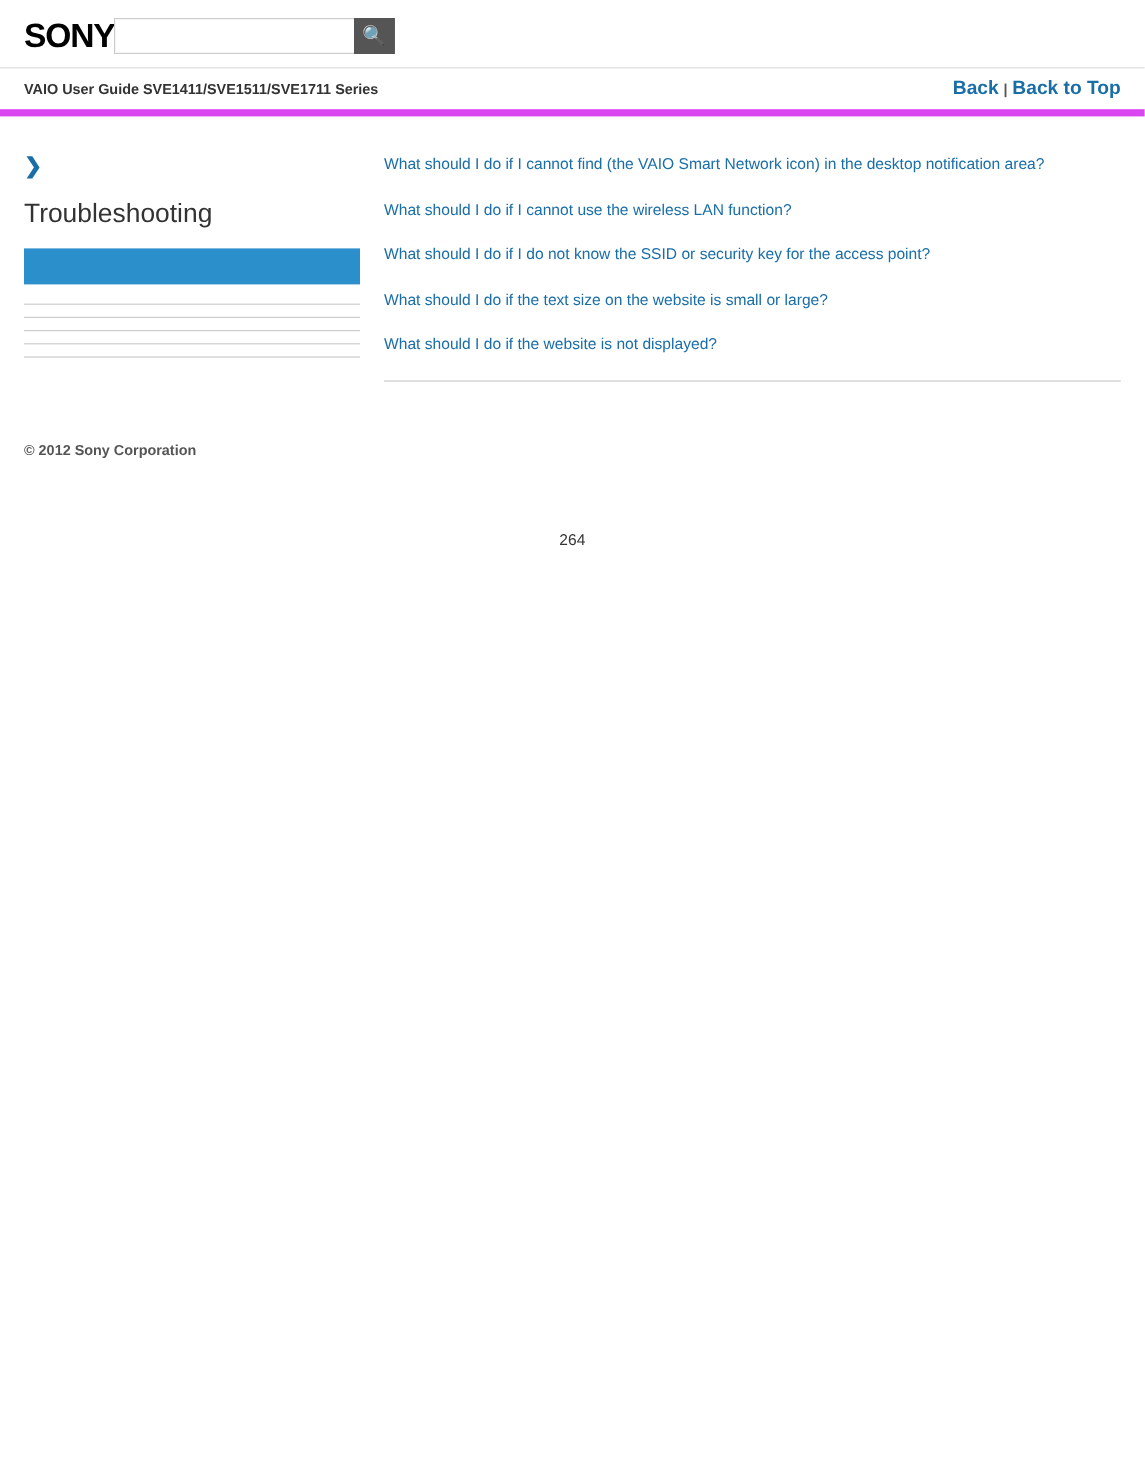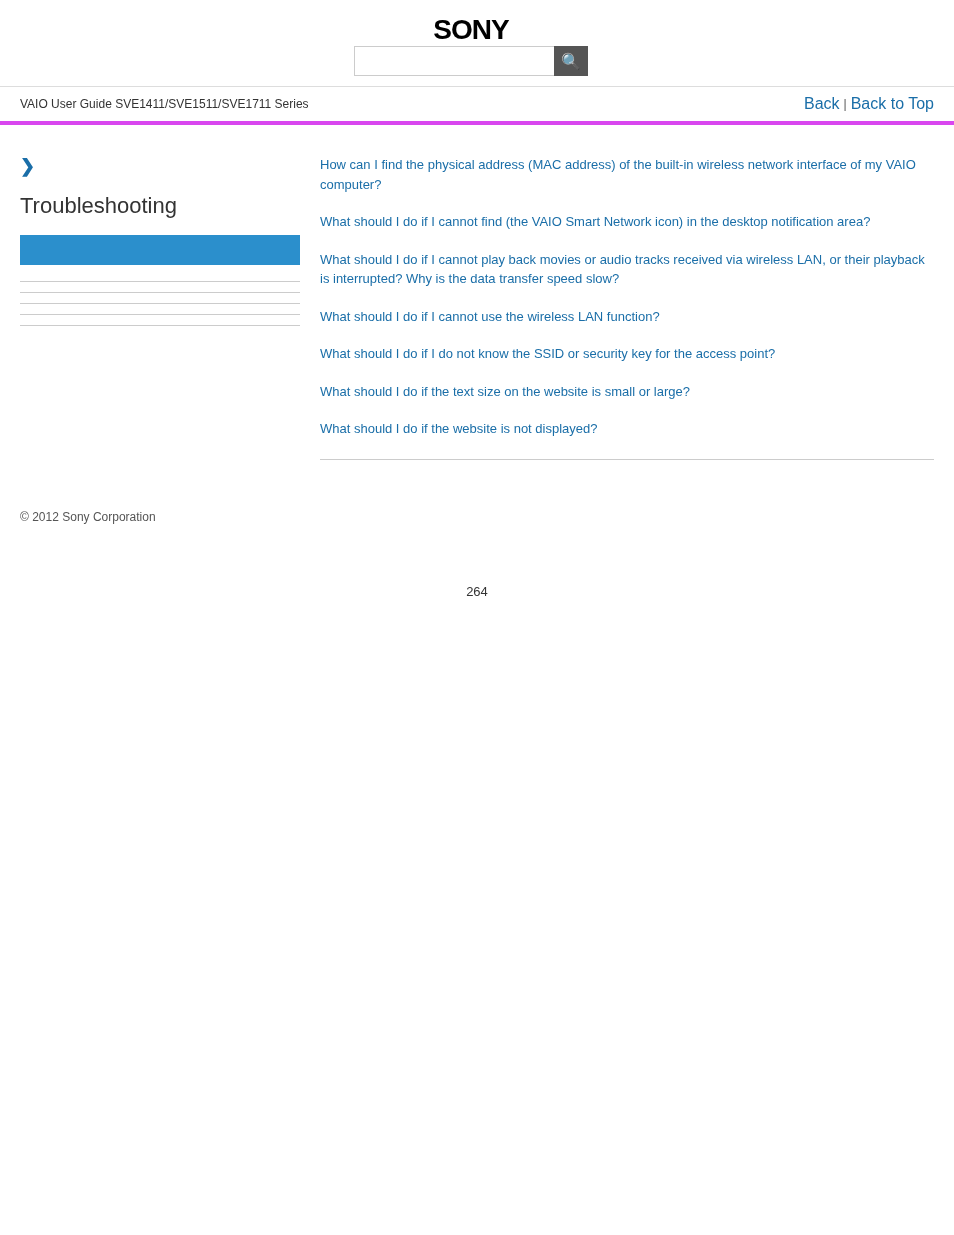--- a/index.html
+++ b/index.html
@@ -14,24 +14,23 @@
       color: #333;
       background: #fff;
       width: 954px;
       min-height: 1235px;
     }
 
     
     .header {
       display: flex;
       align-items: center;
-      justify-content: space-between;
+      justify-content: flex-start;
       padding: 14px 32px 10px 20px;
       border-bottom: 1px solid #ddd;
-      flex-direction: column;
     }
 
     .sony-logo {
       font-size: 28px;
       font-weight: 900;
       color: #000;
       letter-spacing: -1px;
       font-family: 'Arial Black', Arial, sans-serif;
     }
 
@@ -65,21 +64,22 @@
     }
 
     
     .breadcrumb-bar {
       display: flex;
       align-items: center;
       justify-content: space-between;
       padding: 8px 20px;
       font-size: 12px;
       color: #333;
-      border-bottom: 4px solid #d946ef;
+      border-bottom: 6px solid #d946ef;
+      font-weight: bold;
     }
 
     .breadcrumb-bar .guide-title {
       color: #333;
     }
 
     .breadcrumb-nav {
       display: flex;
       align-items: center;
       gap: 4px;
@@ -168,20 +168,21 @@
       border: none;
       border-top: 1px solid #ccc;
       margin: 20px 0 0 0;
     }
 
     
     .footer {
       padding: 20px 20px 40px 20px;
       font-size: 12px;
       color: #555;
+      font-weight: bold;
     }
 
     
     .page-number {
       text-align: center;
       font-size: 13px;
       color: #333;
       padding: 20px 0;
     }
   </style>
@@ -216,27 +217,21 @@
     <hr class="sidebar-divider">
     <hr class="sidebar-divider">
     <hr class="sidebar-divider">
     <hr class="sidebar-divider">
     <hr class="sidebar-divider">
   </div>
 
   <div class="content-area">
     <ul class="content-links">
       <li>
-        <a href="#">How can I find the physical address (MAC address) of the built-in wireless network interface of my VAIO computer?</a>
-      </li>
-      <li>
         <a href="#">What should I do if I cannot find (the VAIO Smart Network icon) in the desktop notification area?</a>
-      </li>
-      <li>
-        <a href="#">What should I do if I cannot play back movies or audio tracks received via wireless LAN, or their playback is interrupted? Why is the data transfer speed slow?</a>
       </li>
       <li>
         <a href="#">What should I do if I cannot use the wireless LAN function?</a>
       </li>
       <li>
         <a href="#">What should I do if I do not know the SSID or security key for the access point?</a>
       </li>
       <li>
         <a href="#">What should I do if the text size on the website is small or large?</a>
       </li>

